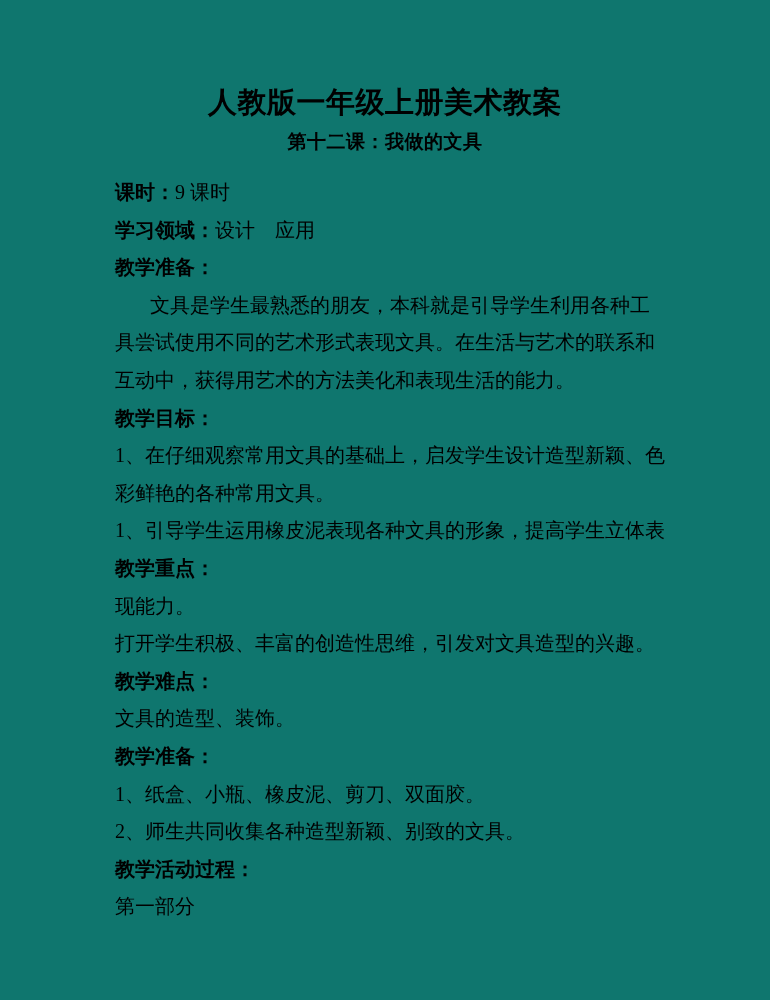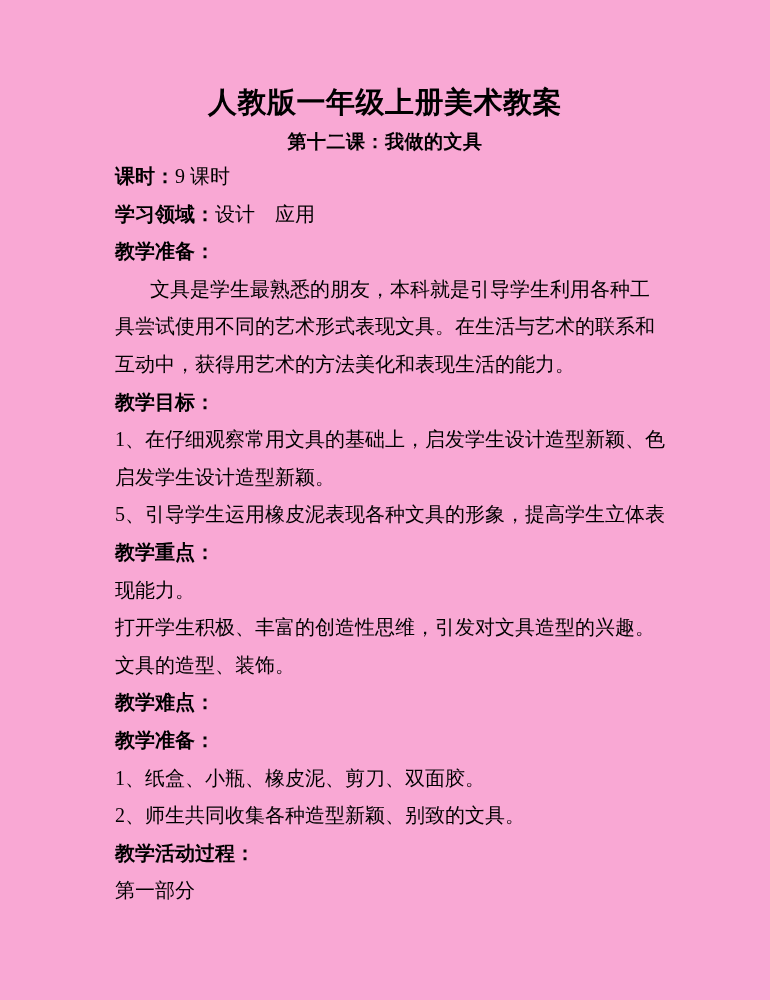--- a/index.html
+++ b/index.html
@@ -1,35 +1,35 @@
 <!DOCTYPE html>
 <html><head>
 <meta charset="utf-8">
 <style>
   html, body { margin: 0; padding: 0; background: #ffffff; }
   .page {
     position: relative;
     width: 770px;
     height: 1000px;
-    background: #f9a8d4;
+    background: #0f766e;
     color: #000000;
     font-family: "Liberation Serif", "DejaVu Serif", serif;
     overflow: hidden;
   }
   .doc-title {
     margin: 0;
     padding-top: 86px;
     text-align: center;
     font-size: 29px;
     line-height: 33px;
     font-weight: bold;
     letter-spacing: 0.5px;
   }
   .doc-subtitle {
-    margin: 10px 0 0 0;
+    margin: 10px 0 16px 0;
     text-align: center;
     font-size: 19px;
     line-height: 26px;
     font-weight: bold;
     font-family: "Liberation Sans", "DejaVu Sans", sans-serif;
     letter-spacing: 0.5px;
   }
   .doc-body {
     padding: 3px 10px 0 115px;
     font-size: 20px;
@@ -54,26 +54,26 @@
   <h2 class="doc-subtitle">第十二课：我做的文具</h2>
   <div class="doc-body" id="doc-lines">
       <div class="line"><span class="bold">课时：</span><span>9 课时</span></div>
       <div class="line"><span class="bold">学习领域：</span><span>设计　应用</span></div>
       <div class="line"><span class="bold">教学准备：</span></div>
       <div class="line indent"><span>文具是学生最熟悉的朋友，本科就是引导学生利用各种工</span></div>
       <div class="line"><span>具尝试使用不同的艺术形式表现文具。在生活与艺术的联系和</span></div>
       <div class="line"><span>互动中，获得用艺术的方法美化和表现生活的能力。</span></div>
       <div class="line"><span class="bold">教学目标：</span></div>
       <div class="line"><span>1、在仔细观察常用文具的基础上，启发学生设计造型新颖、色</span></div>
-      <div class="line"><span>启发学生设计造型新颖。</span></div>
-      <div class="line"><span>5、引导学生运用橡皮泥表现各种文具的形象，提高学生立体表</span></div>
+      <div class="line"><span>彩鲜艳的各种常用文具。</span></div>
+      <div class="line"><span>1、引导学生运用橡皮泥表现各种文具的形象，提高学生立体表</span></div>
       <div class="line"><span class="bold">教学重点：</span></div>
       <div class="line"><span>现能力。</span></div>
       <div class="line"><span>打开学生积极、丰富的创造性思维，引发对文具造型的兴趣。</span></div>
+      <div class="line"><span class="bold">教学难点：</span></div>
       <div class="line"><span>文具的造型、装饰。</span></div>
-      <div class="line"><span class="bold">教学难点：</span></div>
       <div class="line"><span class="bold">教学准备：</span></div>
       <div class="line"><span>1、纸盒、小瓶、橡皮泥、剪刀、双面胶。</span></div>
       <div class="line"><span>2、师生共同收集各种造型新颖、别致的文具。</span></div>
       <div class="line"><span class="bold">教学活动过程：</span></div>
       <div class="line"><span>第一部分</span></div>
     </div>
 </div>
 
 </body></html>

